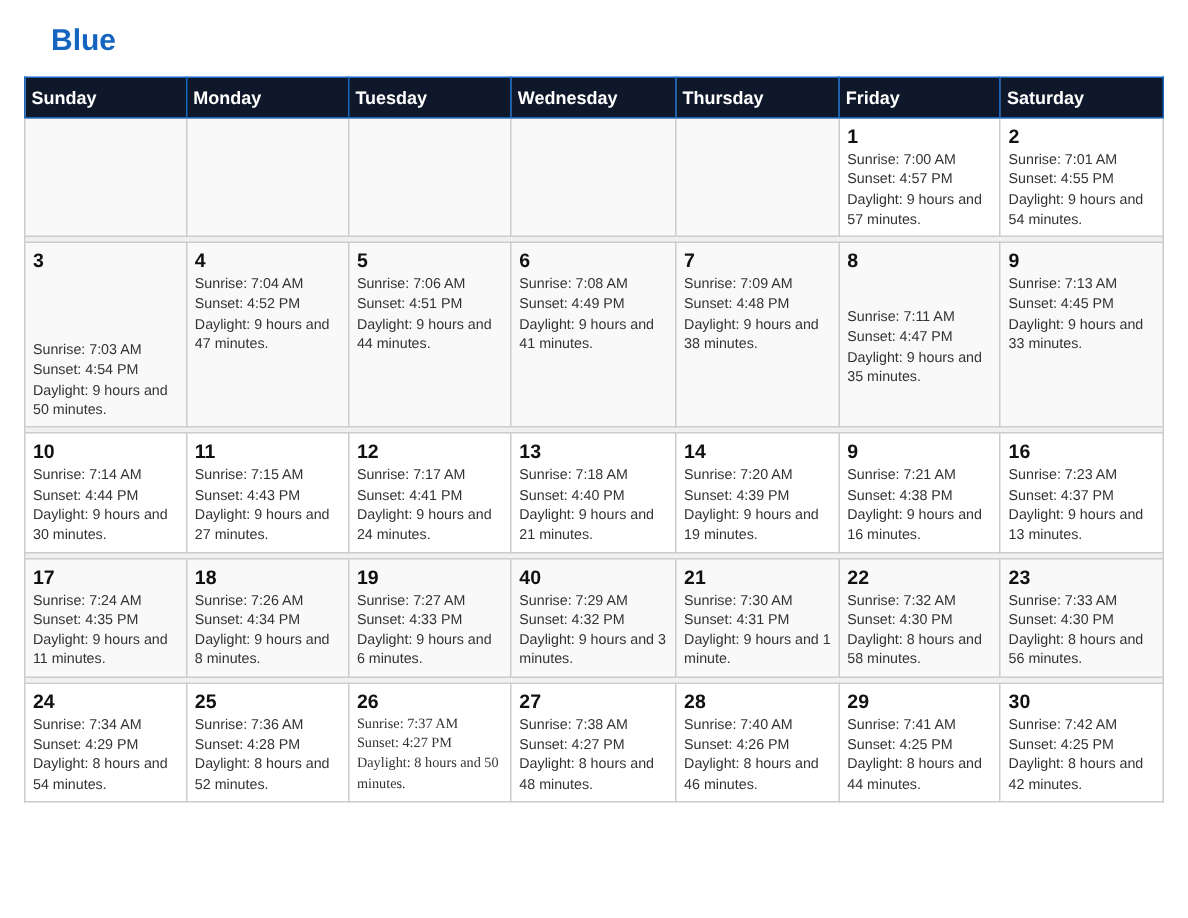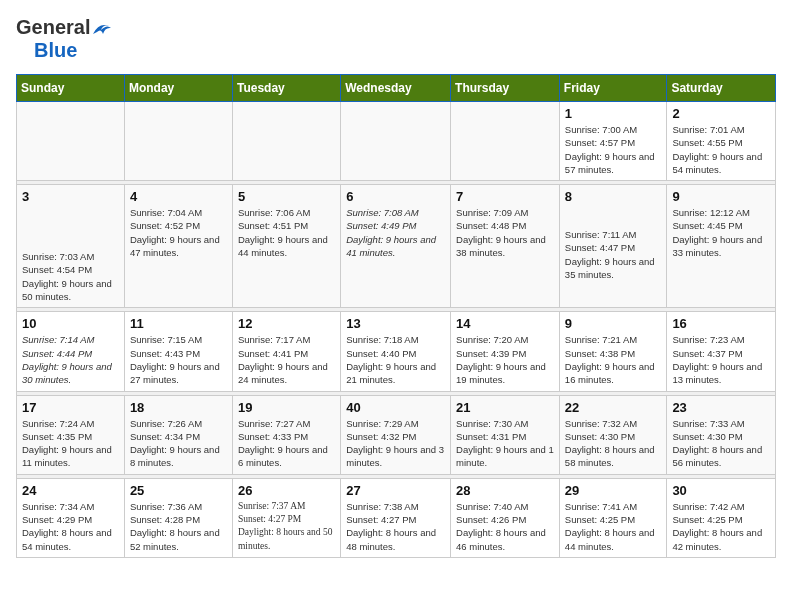--- a/index.html
+++ b/index.html
@@ -36,21 +36,21 @@
     .location-title {
       font-size: 14px;
       color: #333;
     }
     .calendar {
       width: 100%;
       border-collapse: collapse;
       border: 1px solid #ccc;
     }
     .calendar th {
-      background-color: #4d7c0f;
+      background-color: #0f172a;
       color: #fff;
       font-size: 12px;
       font-weight: bold;
       padding: 6px 4px;
       text-align: left;
       border: 1px solid #1565C0;
     }
     .calendar td {
       vertical-align: top;
       border: 1px solid #ccc;
@@ -84,27 +84,20 @@
     }
     .stripe td {
       background: #f9f9f9;
     }
   </style>
 </head>
 <body>
 
 <div class="header-area">
   <div class="logo">
-    <div class="logo-wrapper">
-      <span style="font-size:20px;font-weight:bold;">
-        <span style="color:#333;">General</span><svg style="display:inline;vertical-align:middle;margin-left:1px;" width="22" height="18" viewBox="0 0 22 18">
-            <path d="M2 14 Q8 2 18 6 Q12 4 10 10 Q16 4 20 8 Q14 7 12 14 Q10 8 6 12 Z" fill="#1565C0"></path>
-          </svg>
-      </span>
-    </div>
     <div style="margin-left:18px;">
       <span style="color:#1565C0;font-size:20px;font-weight:bold;">Blue</span>
     </div>
   </div>
   <div class="title-area">
     <div class="month-title"></div>
     <div class="location-title"></div>
   </div>
 </div>
 
@@ -163,56 +156,56 @@
 Daylight: 9 hours and 47 minutes.</div>
         </td>
         <td>
           <span class="day-number">5</span>
           <div class="day-info" style="white-space: pre-line;">Sunrise: 7:06 AM
 Sunset: 4:51 PM
 Daylight: 9 hours and 44 minutes.</div>
         </td>
         <td>
           <span class="day-number">6</span>
-          <div class="day-info" style="white-space: pre-line; font-style: italic;">Sunrise: 7:08 AM
+          <div class="day-info" style="white-space: pre-line;">Sunrise: 7:08 AM
 Sunset: 4:49 PM
 Daylight: 9 hours and 41 minutes.</div>
         </td>
         <td>
           <span class="day-number">7</span>
           <div class="day-info" style="white-space: pre-line;">Sunrise: 7:09 AM
 Sunset: 4:48 PM
 Daylight: 9 hours and 38 minutes.</div>
         </td>
         <td>
           <span class="day-number">8</span>
           <div class="day-info" style="white-space: pre-line; margin-top: 24px;">Sunrise: 7:11 AM
 Sunset: 4:47 PM
 Daylight: 9 hours and 35 minutes.</div>
         </td>
         <td>
           <span class="day-number">9</span>
-          <div class="day-info" style="white-space: pre-line;">Sunrise: 12:12 AM
+          <div class="day-info" style="white-space: pre-line;">Sunrise: 7:13 AM
 Sunset: 4:45 PM
 Daylight: 9 hours and 33 minutes.</div>
         </td>
       </tr>
       <tr class="row-spacer">
         <td></td>
         <td></td>
         <td></td>
         <td></td>
         <td></td>
         <td></td>
         <td></td>
       </tr>
       <tr>
         <td>
           <span class="day-number">10</span>
-          <div class="day-info" style="white-space: pre-line; font-style: italic;">Sunrise: 7:14 AM
+          <div class="day-info" style="white-space: pre-line;">Sunrise: 7:14 AM
 Sunset: 4:44 PM
 Daylight: 9 hours and 30 minutes.</div>
         </td>
         <td>
           <span class="day-number">11</span>
           <div class="day-info" style="white-space: pre-line;">Sunrise: 7:15 AM
 Sunset: 4:43 PM
 Daylight: 9 hours and 27 minutes.</div>
         </td>
         <td>

